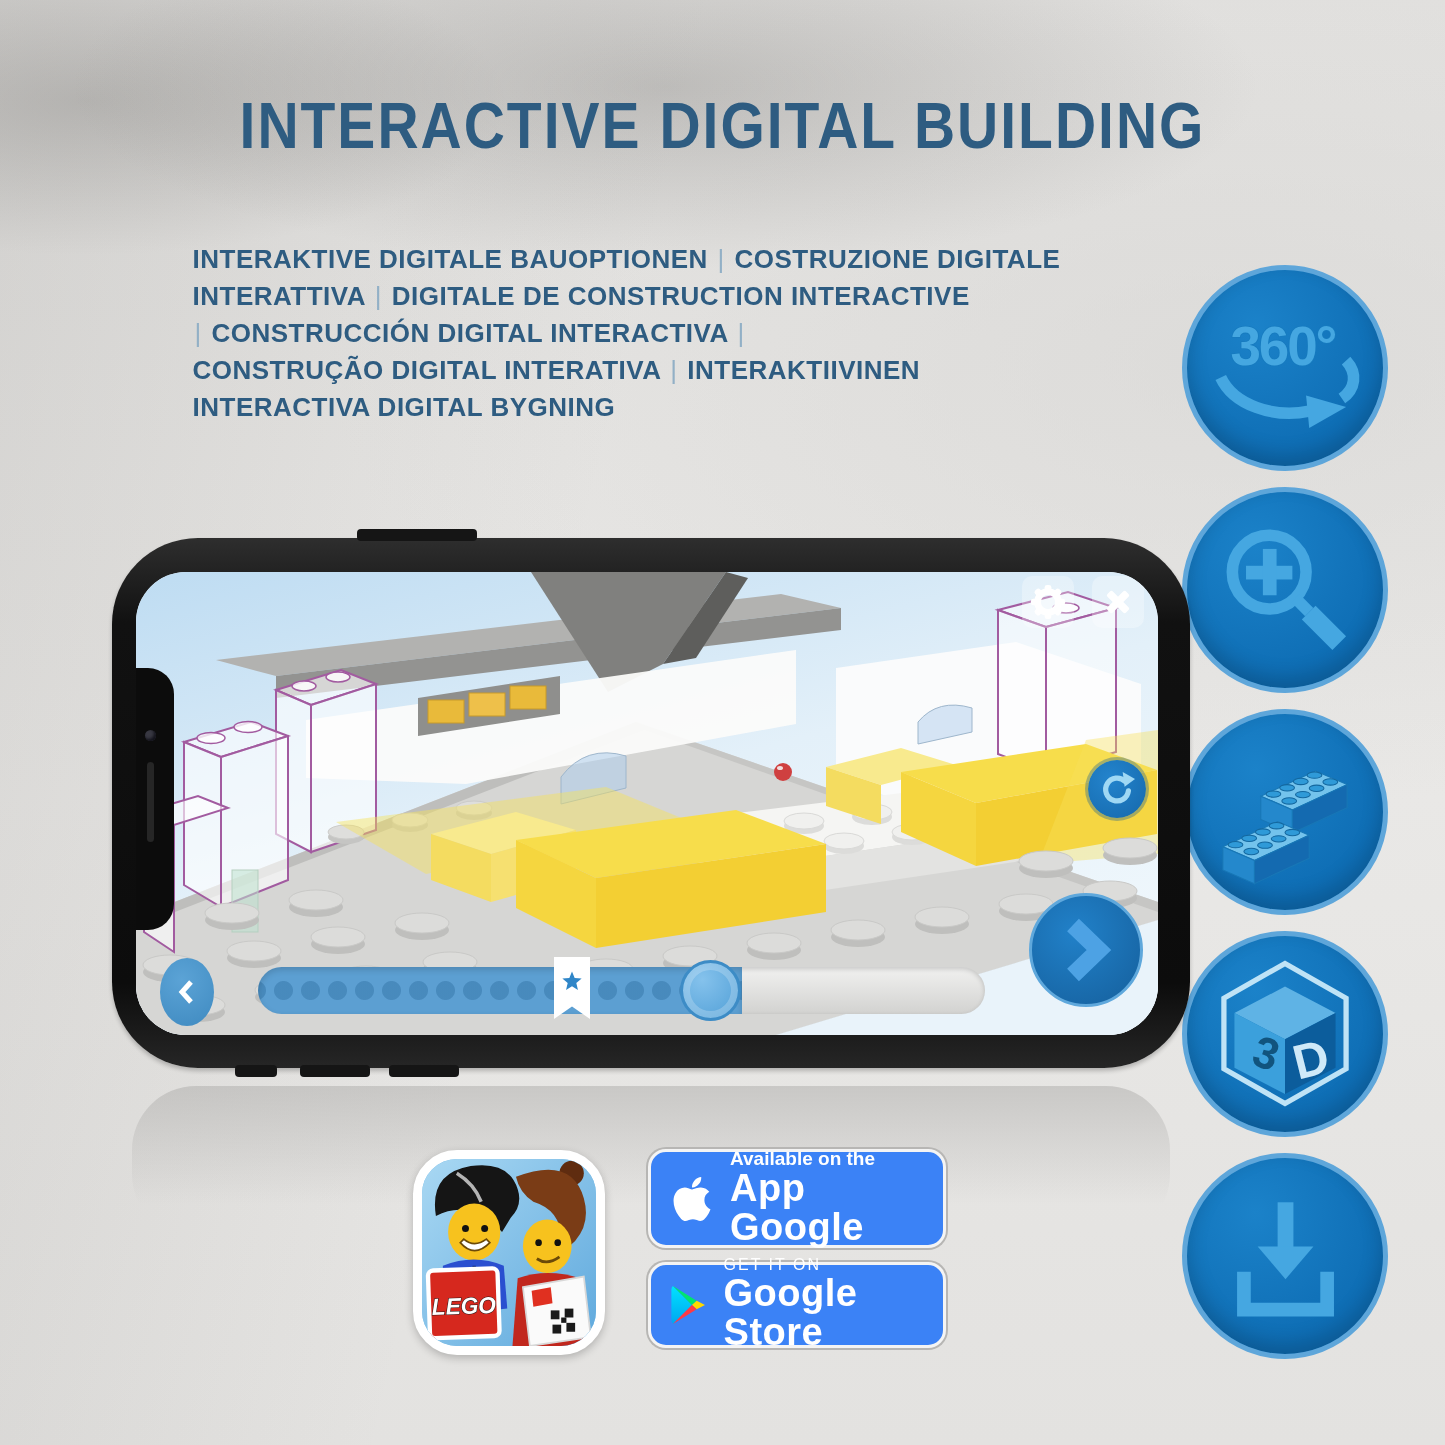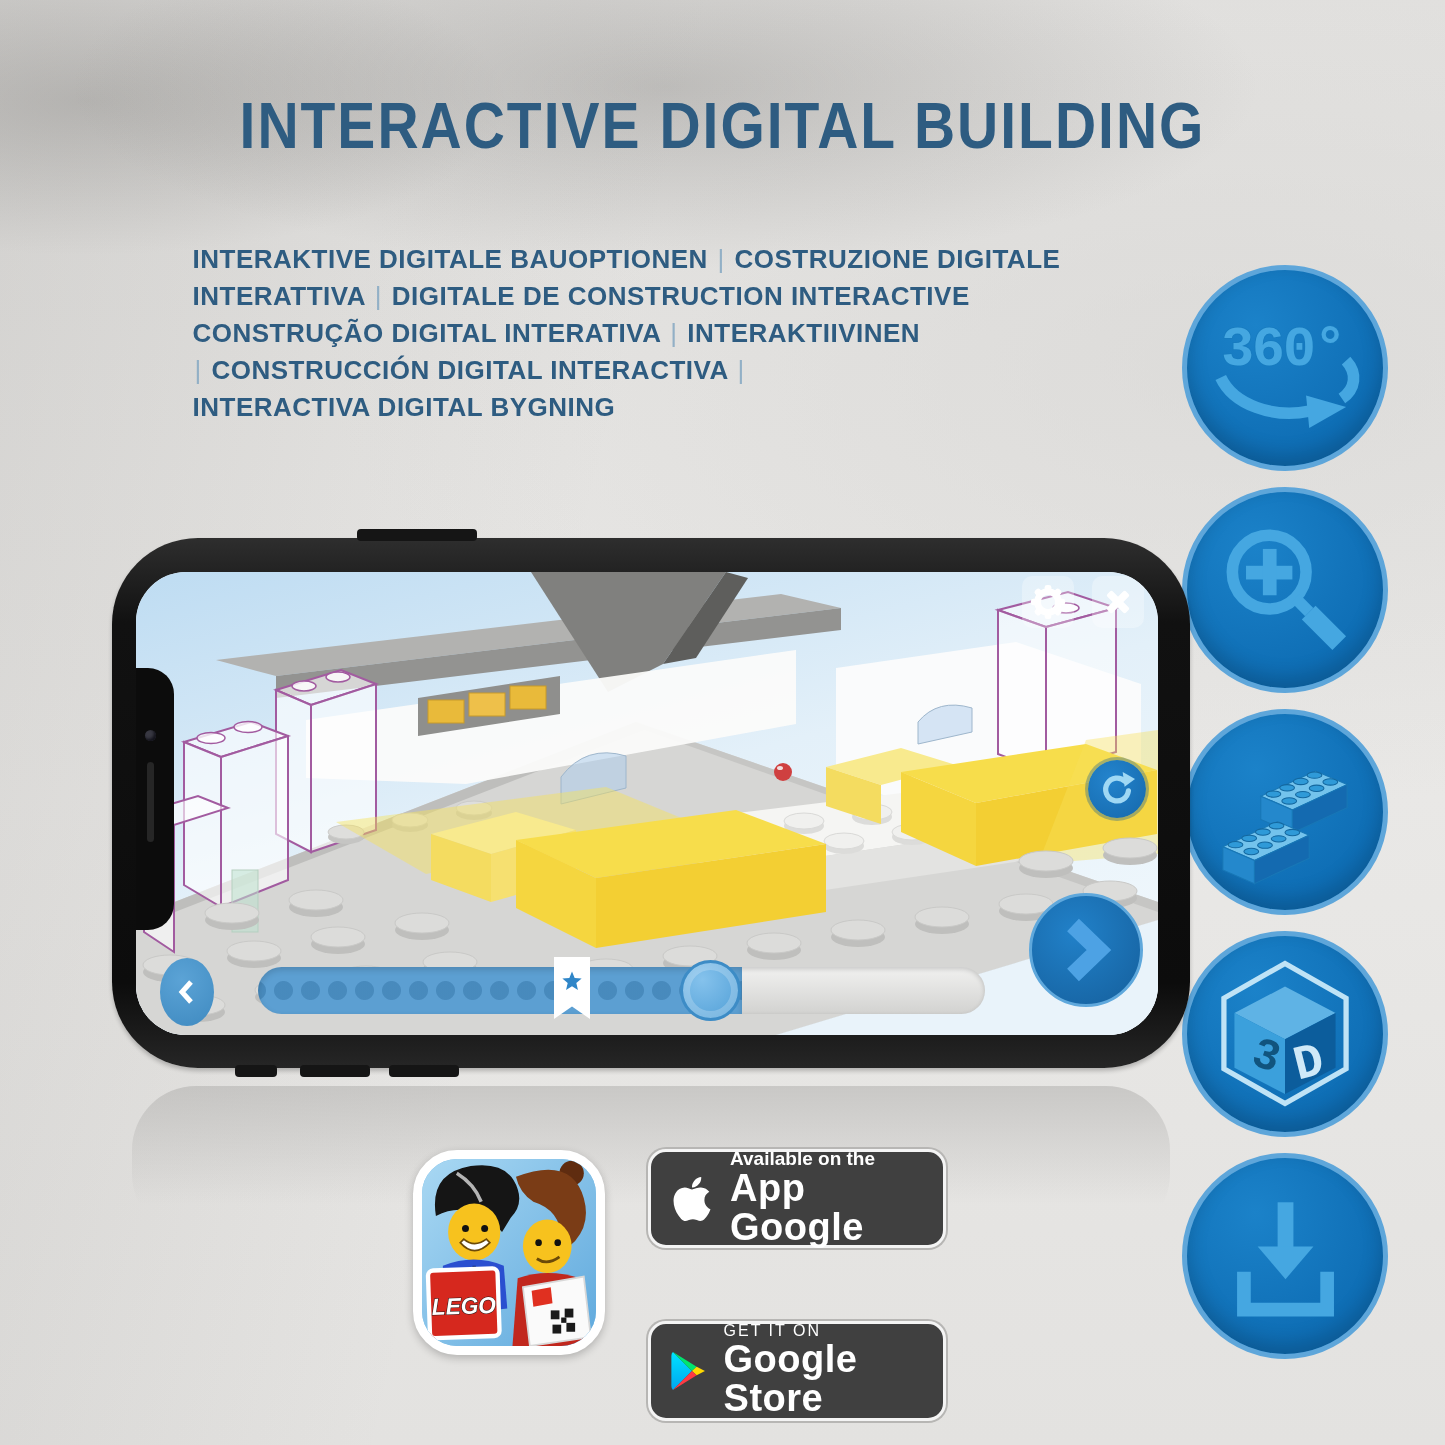--- a/index.html
+++ b/index.html
@@ -19,21 +19,21 @@
     width:1060px;text-align:left;color:#2e5c81;font-weight:700;
     font-size:26px;line-height:37px;letter-spacing:.5px;}
   .subtitle-line{white-space:nowrap;}
   .pipe{color:#92b0c6;font-weight:400;padding:0 2px;}
 
   
   .ficon{position:absolute;left:1182px;width:206px;height:206px;border-radius:50%;
     box-sizing:border-box;border:5px solid #5ea6da;
     background:radial-gradient(circle at 35% 28%, #1b82c9, #0e6db4 72%);
     box-shadow:inset 0 -10px 20px rgba(0,0,0,.18);
-    display:flex;align-items:center;justify-content:center;font-family:Liberation Mono, monospace;}
+    display:flex;align-items:center;justify-content:center;}
   .ficon svg{width:158px;height:158px;}
 
   
   .phone{position:absolute;left:112px;top:538px;width:1078px;height:530px;
     border-radius:86px;
     background:linear-gradient(180deg,#2e2e2e,#111 16%,#0c0c0c 84%,#262626);
     box-shadow:0 3px 4px rgba(0,0,0,.22);}
   .phone-btn{position:absolute;background:#151515;border-radius:4px;}
   .screen{position:absolute;left:24px;top:34px;width:1022px;height:463px;
     border-radius:50px;overflow:hidden;background:#e8f3fb;}
@@ -76,42 +76,42 @@
 
   .phone-reflection{position:absolute;left:132px;top:1086px;width:1038px;height:152px;
     border-radius:64px;
     background:linear-gradient(180deg, rgba(172,171,169,.5), rgba(229,228,226,0) 78%);}
 
   
   .lego-app{position:absolute;left:413px;top:1150px;width:192px;height:205px;
     border-radius:44px;border:9px solid #fff;box-sizing:border-box;overflow:hidden;
     box-shadow:0 3px 8px rgba(0,0,0,.22);background:#7cbfe8;}
   .lego-app svg{width:100%;height:100%;display:block;}
-  .store-badge{position:absolute;left:648px;width:298px;border-radius:18px;background:#404040;
+  .store-badge{position:absolute;left:648px;width:298px;border-radius:18px;background:#3b82f6;
     border:3px solid #f4f4f4;box-shadow:0 0 0 2px #b7b6b4;box-sizing:border-box;
     display:flex;align-items:center;padding:0 18px;gap:15px;color:#fff;}
-  .appstore{top:1149px;height:99px;} .gplay{top:1321px;height:100px;}
+  .appstore{top:1149px;height:99px;} .gplay{top:1262px;height:86px;}
   .badge-text{display:flex;flex-direction:column;justify-content:center;line-height:1.05;}
   .badge-small{font-size:19px;font-weight:700;}
   .badge-small.caps{font-size:16px;letter-spacing:2px;font-weight:400;}
   .badge-big{font-size:38px;font-weight:700;letter-spacing:.5px;}
 </style>
 </head>
 <body>
 
 <div class="page">
   <div class="bg-marble"></div>
 
   <h1 class="title">INTERACTIVE DIGITAL BUILDING</h1>
 
   <div class="subtitle">
     <div class="subtitle-line">INTERAKTIVE DIGITALE BAUOPTIONEN <span class="pipe">|</span> COSTRUZIONE DIGITALE</div>
     <div class="subtitle-line">INTERATTIVA <span class="pipe">|</span> DIGITALE DE CONSTRUCTION INTERACTIVE</div>
+    <div class="subtitle-line"><span class="pipe">|</span> CONSTRUCCIÓN DIGITAL INTERACTIVA <span class="pipe">|</span></div>
     <div class="subtitle-line">CONSTRUÇÃO DIGITAL INTERATIVA <span class="pipe">|</span> INTERAKTIIVINEN</div>
-    <div class="subtitle-line"><span class="pipe">|</span> CONSTRUCCIÓN DIGITAL INTERACTIVA <span class="pipe">|</span></div>
     <div class="subtitle-line">INTERACTIVA DIGITAL BYGNING</div>
   </div>
 
   <div class="ficon" style="top:265px">
     <svg viewBox="0 0 150 150">
       <text x="73" y="72" text-anchor="middle" font-size="52" font-weight="bold" fill="#45a7e1" stroke="#177bbf" stroke-width="1.5" paint-order="stroke" letter-spacing="-2">360°</text>
       <path d="M14,84 C26,110 64,123 98,116" stroke="#45a7e1" stroke-width="11" fill="none"></path>
       <polygon points="95,101 133,112 98,132" fill="#45a7e1"></polygon>
       <path d="M133,68 C144,80 142,95 129,104" stroke="#45a7e1" stroke-width="11" fill="none"></path>
     </svg>

